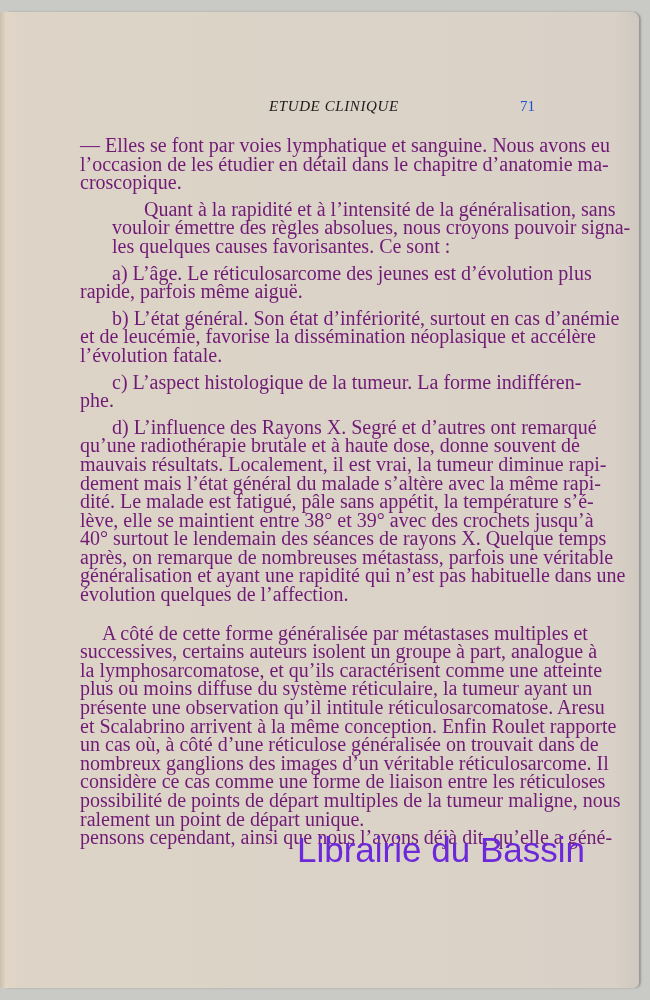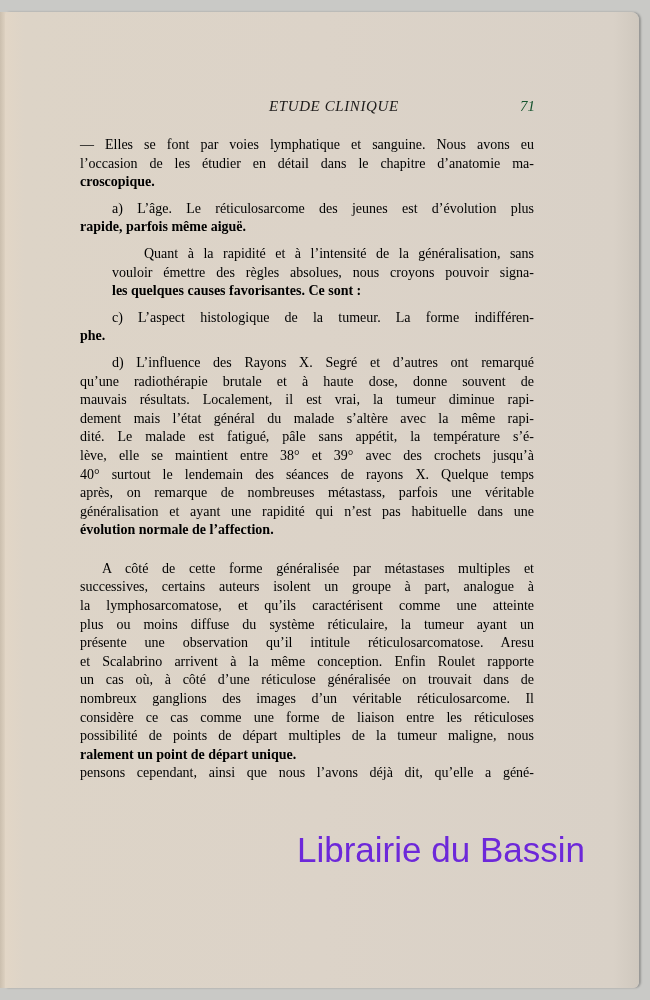--- a/index.html
+++ b/index.html
@@ -26,32 +26,32 @@
       height: 20px;
     }
     .running-head {
       position: absolute; left: 163px; top: 0;
       font-style: italic; font-size: 15px; letter-spacing: 0.6px;
       color: #1d1b1a;
       margin-left: 26px;
     }
     .page-number {
       position: absolute; right: 0; top: 0;
-      font-size: 15px; color: #14532d; font-style: italic;
+      font-size: 15px; color: #1d4ed8;
     }
     .body-text {
       position: absolute; left: 80px; top: 136px; width: 454px;
-      font-size: 14px; line-height: 18.6px; color: #000000;
+      font-size: 20px; line-height: 18.6px; color: #701a75;
       text-align: justify;
     }
     .para { margin: 0; }
     .para + .para { margin-top: 8px; }
     .indent { text-indent: 32px; }
     .line { display: block; text-align: justify; text-align-last: justify; white-space: nowrap; }
-    .line.last { text-align-last: left; font-weight: bold; }
+    .line.last { text-align-last: left; }
     .para-gap-lg { margin-top: 20px !important; }
     .watermark {
       position: absolute; left: 297px; top: 830px;
       font-family: "Liberation Sans", "DejaVu Sans", sans-serif;
       font-size: 35px; color: #6d28d9; letter-spacing: 0px;
       white-space: nowrap;
     }
   </style>
 </head>
 <body>
@@ -63,44 +63,49 @@
   <span class="running-head">ETUDE CLINIQUE</span>
   <span class="page-number">71</span>
 </div>
 
 <div class="body-text">
   <p class="para">
     <span class="line">— Elles se font par voies lymphatique et sanguine. Nous avons eu</span>
     <span class="line">l’occasion de les étudier en détail dans le chapitre d’anatomie ma-</span>
     <span class="line last">croscopique.</span>
   </p>
+  <p class="para indent">
+    <span class="line" style="padding-left:32px">Quant à la rapidité et à l’intensité de la généralisation, sans</span>
+    <span class="line">vouloir émettre des règles absolues, nous croyons pouvoir signa-</span>
+    <span class="line last">les quelques causes favorisantes. Ce sont :</span>
+  </p>
   <p class="para">
     <span class="line" style="padding-left:32px">a) L’âge. Le réticulosarcome des jeunes est d’évolution plus</span>
     <span class="line last">rapide, parfois même aiguë.</span>
   </p>
-  <p class="para indent">
-    <span class="line" style="padding-left:32px">Quant à la rapidité et à l’intensité de la généralisation, sans</span>
-    <span class="line">vouloir émettre des règles absolues, nous croyons pouvoir signa-</span>
-    <span class="line last">les quelques causes favorisantes. Ce sont :</span>
+  <p class="para">
+    <span class="line" style="padding-left:32px">b) L’état général. Son état d’infériorité, surtout en cas d’anémie</span>
+    <span class="line">et de leucémie, favorise la dissémination néoplasique et accélère</span>
+    <span class="line last">l’évolution fatale.</span>
   </p>
   <p class="para">
     <span class="line" style="padding-left:32px">c) L’aspect histologique de la tumeur. La forme indifféren-</span>
     <span class="line last">phe.</span>
   </p>
   <p class="para">
     <span class="line" style="padding-left:32px">d) L’influence des Rayons X. Segré et d’autres ont remarqué</span>
     <span class="line">qu’une radiothérapie brutale et à haute dose, donne souvent de</span>
     <span class="line">mauvais résultats. Localement, il est vrai, la tumeur diminue rapi-</span>
     <span class="line">dement mais l’état général du malade s’altère avec la même rapi-</span>
     <span class="line">dité. Le malade est fatigué, pâle sans appétit, la température s’é-</span>
     <span class="line">lève, elle se maintient entre 38° et 39° avec des crochets jusqu’à</span>
     <span class="line">40° surtout le lendemain des séances de rayons X. Quelque temps</span>
     <span class="line">après, on remarque de nombreuses métastass, parfois une véritable</span>
     <span class="line">généralisation et ayant une rapidité qui n’est pas habituelle dans une</span>
-    <span class="line last">évolution normale de l’affection.</span>
+    <span class="line last">évolution quelques de l’affection.</span>
   </p>
   <p class="para para-gap-lg">
     <span class="line" style="padding-left:22px">A côté de cette forme généralisée par métastases multiples et</span>
     <span class="line">successives, certains auteurs isolent un groupe à part, analogue à</span>
     <span class="line">la lymphosarcomatose, et qu’ils caractérisent comme une atteinte</span>
     <span class="line">plus ou moins diffuse du système réticulaire, la tumeur ayant un</span>
     <span class="line">présente une observation qu’il intitule réticulosarcomatose. Aresu</span>
     <span class="line">et Scalabrino arrivent à la même conception. Enfin Roulet rapporte</span>
     <span class="line">un cas où, à côté d’une réticulose généralisée on trouvait dans de</span>
     <span class="line">nombreux ganglions des images d’un véritable réticulosarcome. Il</span>

